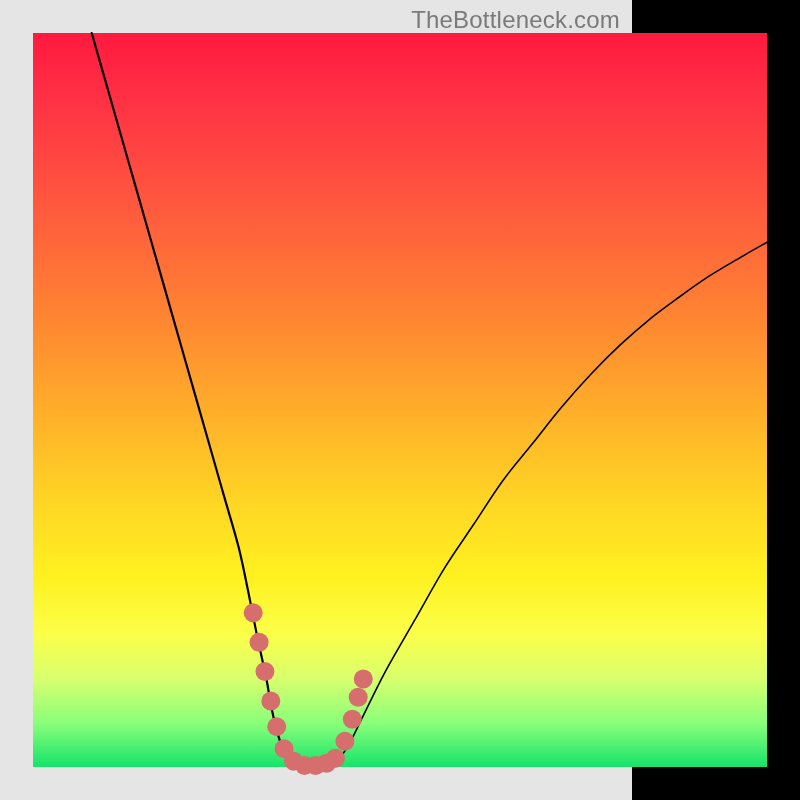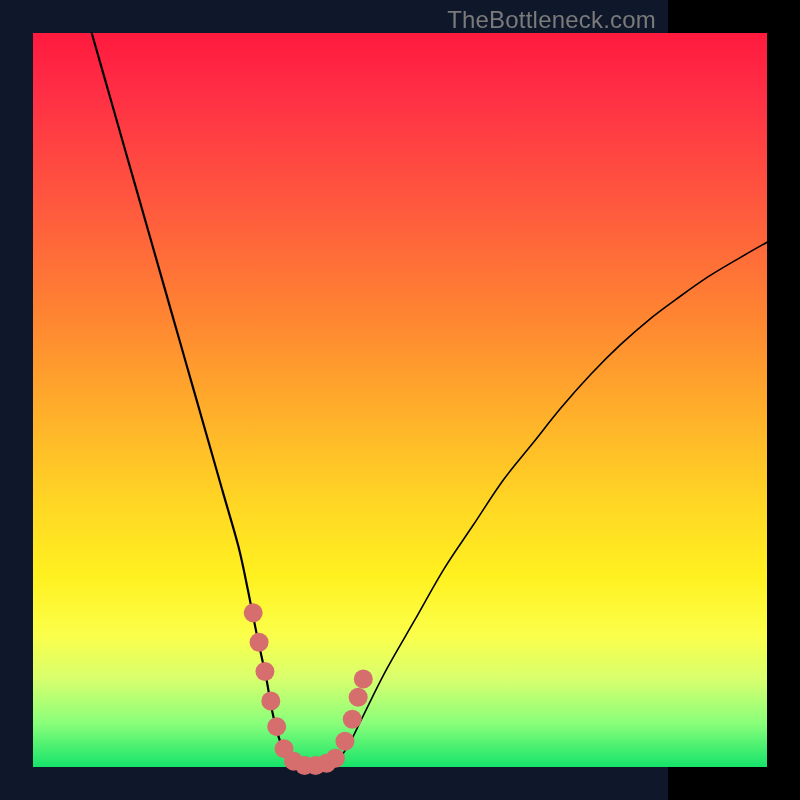--- a/index.html
+++ b/index.html
@@ -10,22 +10,21 @@
     background: #000;
     overflow: hidden;
     font-family: Arial, Helvetica, sans-serif;
   }
   .frame {
     position: absolute;
     left: 0;
     top: 0;
     width: 632px;
     height: 800px;
-    background: #0f172a;
-    padding-left: 36px;
+    background: #e5e5e5;
   }
   .plot-area {
     position: absolute;
     left: 33px;
     top: 33px;
     width: 734px;
     height: 734px;
     
     background: linear-gradient(
       to bottom,

